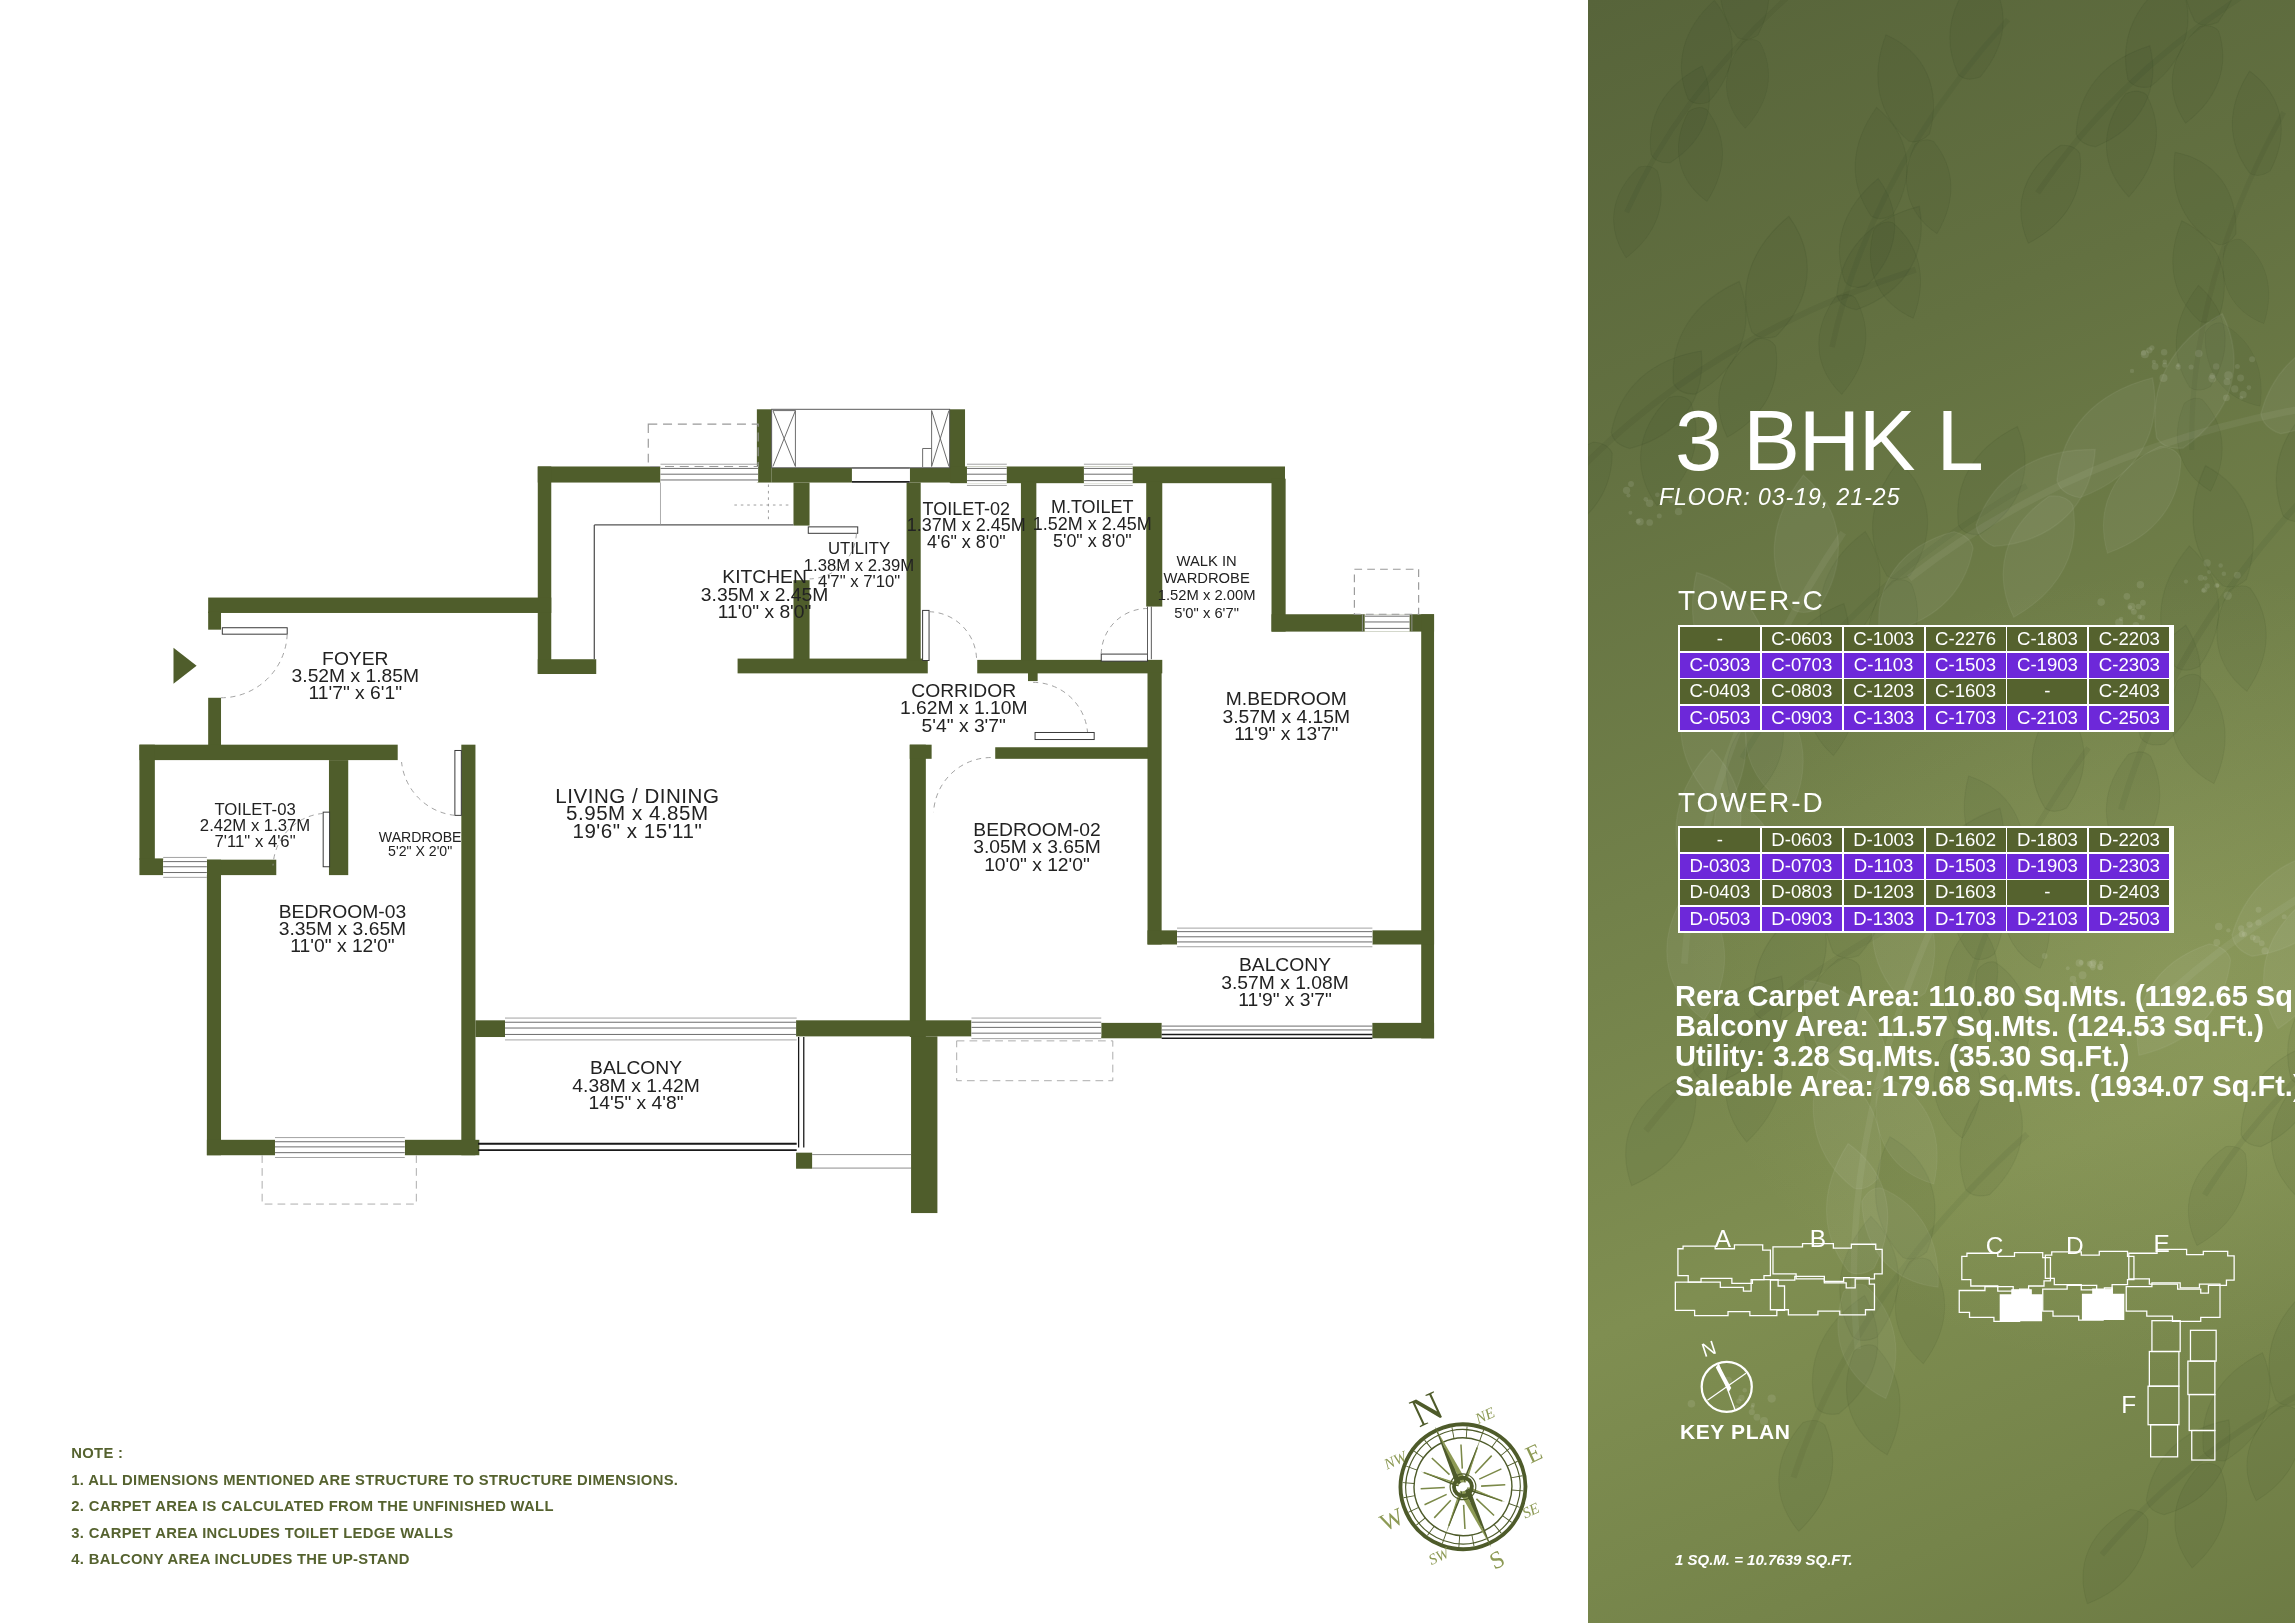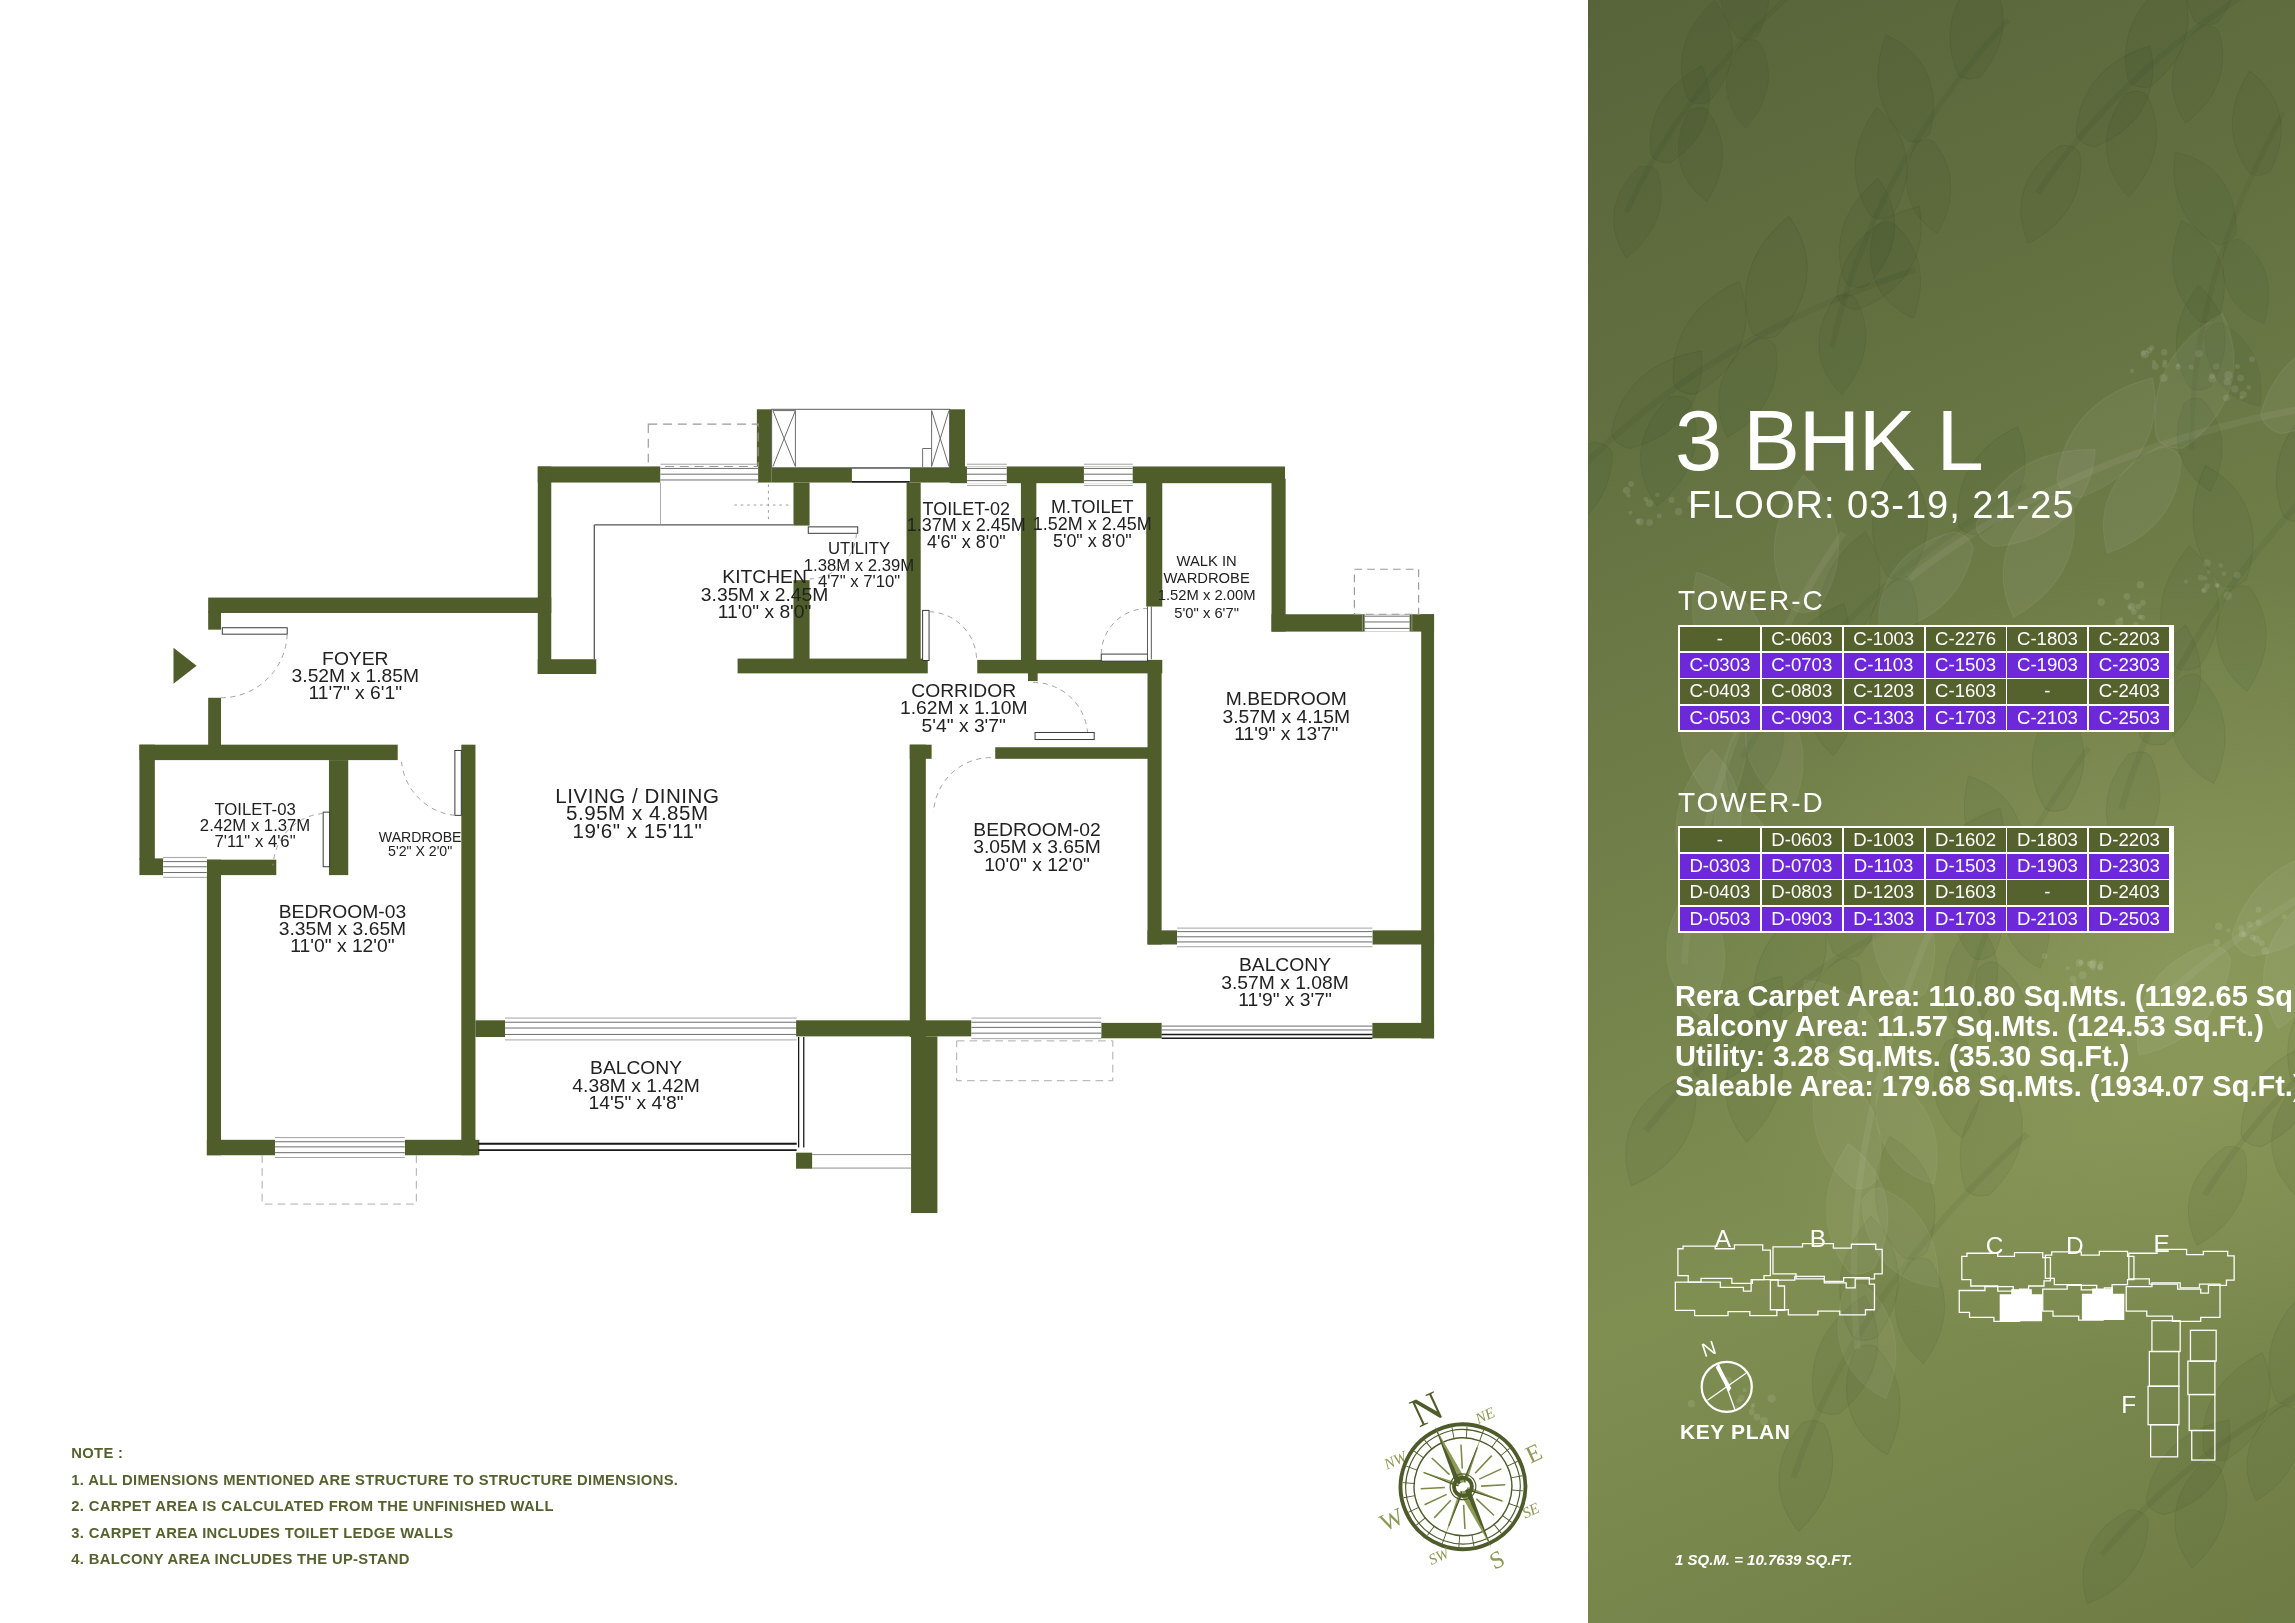--- a/index.html
+++ b/index.html
@@ -522,21 +522,21 @@
       <g fill="rgba(255,255,255,0.05)" stroke="rgba(255,255,255,0.055)">
         <use href="#branch" transform="translate(500,900) scale(2.2) rotate(28)"></use>
         <use href="#branch" transform="translate(150,1500) scale(2.1) rotate(-20)"></use>
         <use href="#branch" transform="translate(900,1550) scale(2.3) rotate(24)"></use>
         <use href="#branch" transform="translate(420,2100) scale(2.0) rotate(-30)"></use>
       </g>
     </svg>
 
     <div class="ptxt" style="left:87px;top:392px;font-size:85px;letter-spacing:-1.3px;">3 BHK L</div>
 
-    <div class="ptxt" style="left:100px;top:484px;font-size:38px;letter-spacing:1px;">FLOOR: 03-19, 21-25</div>
+    <div class="ptxt" style="left:71px;top:484px;font-size:23px;letter-spacing:1px;font-style:italic;">FLOOR: 03-19, 21-25</div>
 
     <div class="ptxt" style="left:90px;top:585px;font-size:28px;letter-spacing:1.9px;">TOWER-C</div>
 
     <div class="unitgrid" style="left:90px;top:625px;">
       <div class="d">-</div>
         <div class="d">C-0603</div>
         <div class="d">C-1003</div>
         <div class="d">C-2276</div>
         <div class="d">C-1803</div>
         <div class="d">C-2203</div>

